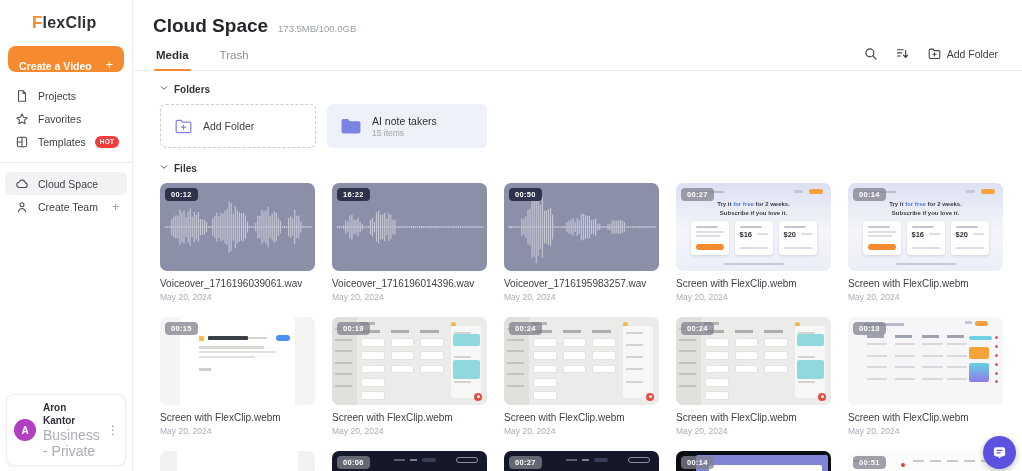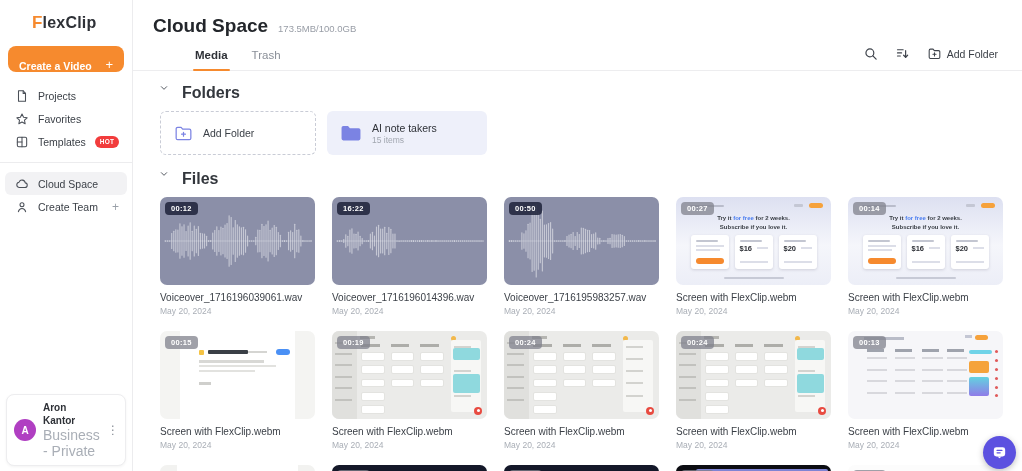--- a/index.html
+++ b/index.html
@@ -34,33 +34,33 @@
   .user-meta { font-size:14px; color:#a9aeb6; }
   .kebab { margin-left:auto; color:#8a8f98; font-size:12px; letter-spacing:0; cursor:pointer; }
 
   
   .main { flex:1; display:flex; flex-direction:column; min-width:0; }
   .page-header { display:flex; align-items:baseline; gap:10px; padding:15px 0 0 20px; }
   .title { font-size:19px; font-weight:bold; color:#23262b; }
   .storage { font-size:9.5px; color:#989da6; }
   .tabbar { display:flex; align-items:flex-end; justify-content:space-between;
     padding:0 24px 0 21px; border-bottom:1px solid #ededef; margin-top:4px; }
-  .tabs { display:flex; gap:20px;margin-left:39px; }
+  .tabs { display:flex; gap:27px; }
   .tab { font-size:11.5px; color:#8a8f98; padding:8px 2px 9px; position:relative; cursor:pointer; }
   .tab.active { color:#2e3137; font-weight:bold; }
   .tab.active::after { content:""; position:absolute; left:0; right:0; bottom:-1px; height:2.5px;
     background:#F68A2E; border-radius:2px; }
   .actions { display:flex; align-items:center; gap:17px; padding-bottom:9px; }
   .act-icon { width:15px; height:15px; color:#3e434b; cursor:pointer; display:flex; }
   .act-icon svg { width:15px; height:15px; }
   .add-folder-btn { display:flex; align-items:center; gap:5px; font-size:10.5px; color:#3a3f46; cursor:pointer; }
   .add-folder-btn svg { width:15px; height:15px; }
 
   .content { padding:13px 19px 0 27px; flex:1; overflow:hidden; }
-  .section-label { display:flex; gap:14px; font-size:16px; font-weight:bold;
+  .section-label { display:flex; gap:6px; font-size:10px; font-weight:bold;
     color:#33373d; margin-bottom:9px; cursor:pointer; }
   .section-label svg { width:8px; height:8px; color:#565b63; }
 
   .folders-row { display:flex; gap:11px; margin-bottom:15px; }
   .add-folder-card { width:156px; height:44px; border:1px dashed #c9ccd6; border-radius:6px; background:#fff;
     display:flex; align-items:center; gap:10px; padding-left:13px; cursor:pointer; }
   .add-folder-card svg { width:19px; height:17px; }
   .add-folder-card span { font-size:10.5px; color:#3a3f46; }
   .folder-card { width:160px; height:44px; background:#eef0fa; border-radius:6px; display:flex;
     align-items:center; gap:10px; padding-left:13px; cursor:pointer; }

